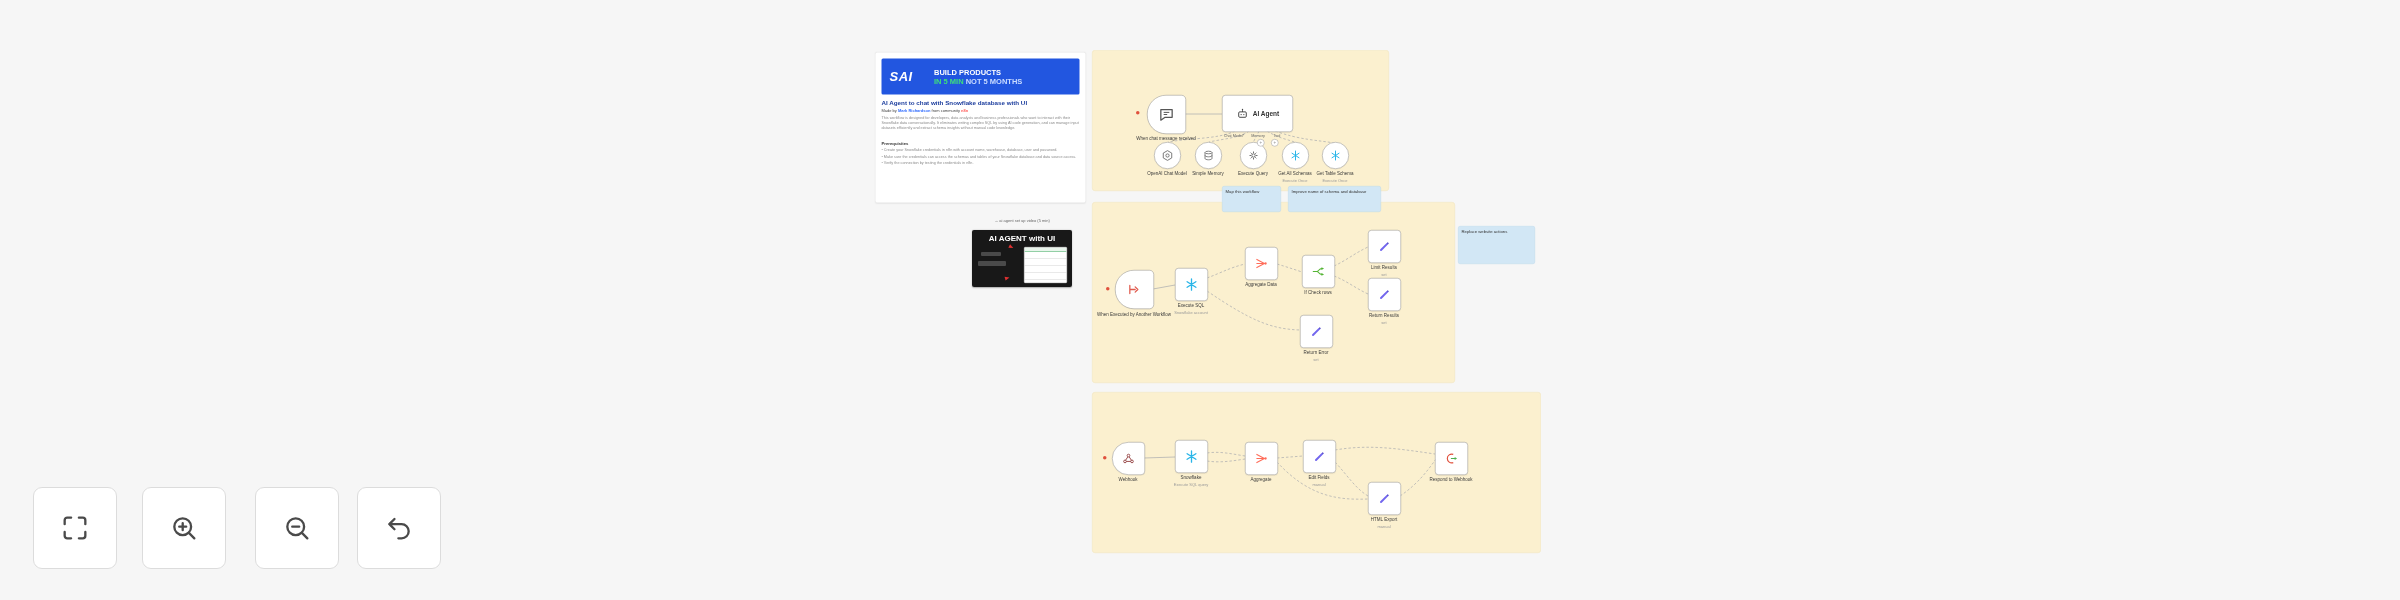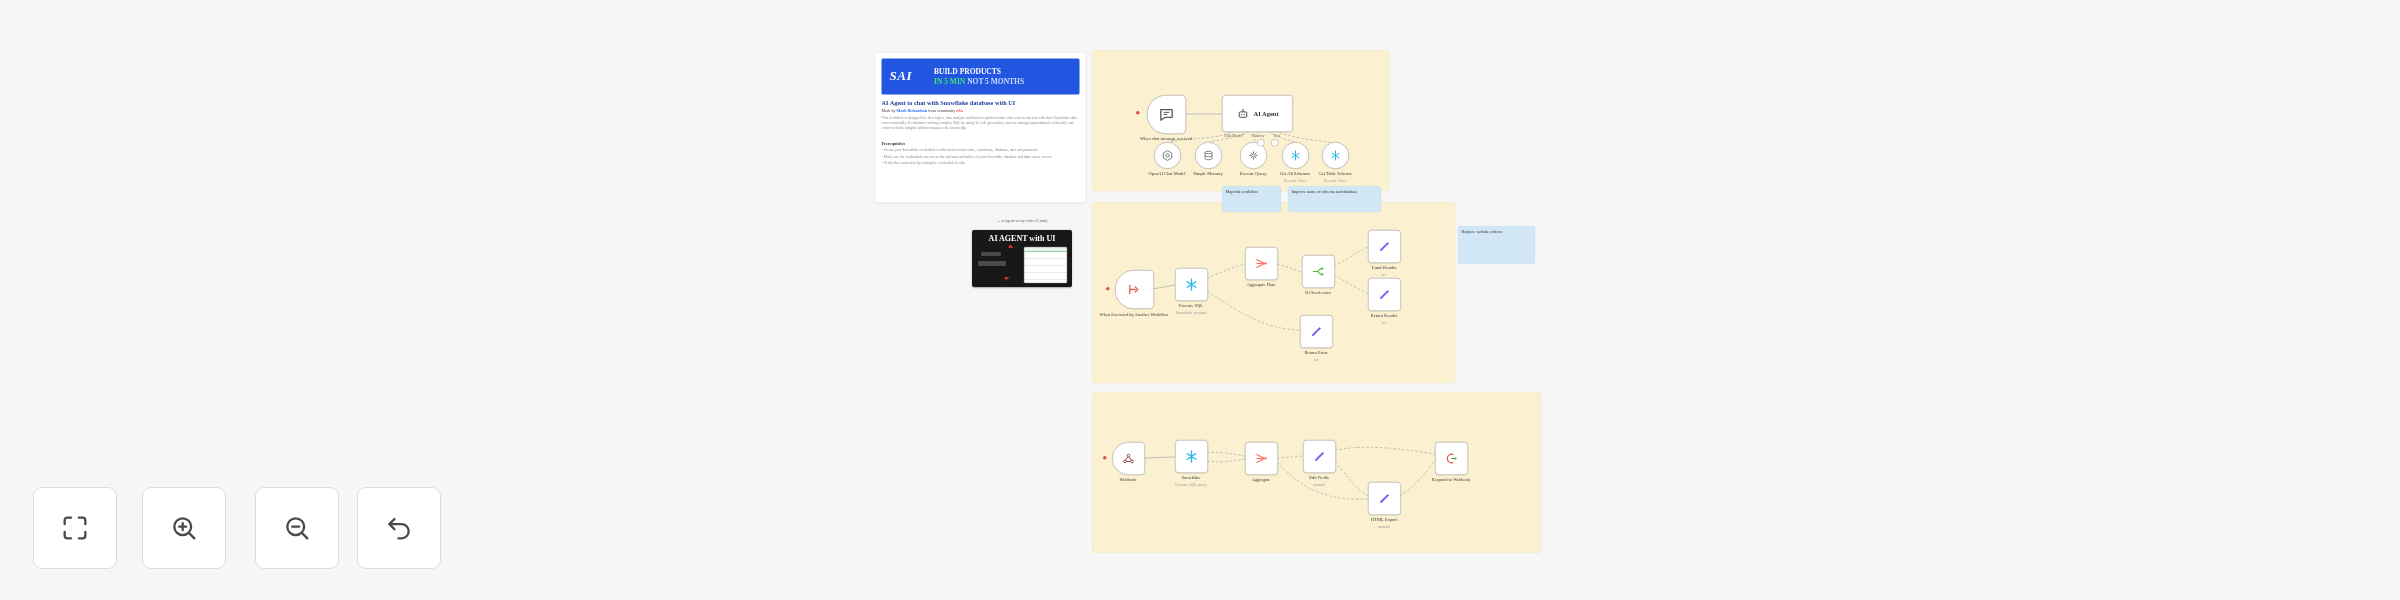--- a/index.html
+++ b/index.html
@@ -1,17 +1,17 @@
 <!DOCTYPE html>
 <html><head>
 <meta charset="utf-8">
 <style>
   html,body{margin:0;padding:0;background:#f6f6f6;}
   #screen{position:relative;width:2400px;height:600px;overflow:hidden;background:#f6f6f6;
-    font-family:Liberation Serif, serif;}
+    font-family:Liberation Sans, sans-serif;}
   #world{position:absolute;left:0;top:0;width:4800px;height:1200px;
     transform:scale(0.5);transform-origin:0 0;}
 
   
   .note-yellow{position:absolute;background:#fbf0cf;border:1px solid #efe2ba;border-radius:6px;z-index:1;}
   .note-title{position:absolute;font-size:11px;font-weight:700;color:#555;}
   .note-blue{position:absolute;background:#d2e7f5;border:1px solid #bdd8ea;border-radius:4px;z-index:4;
     font-size:8.5px;color:#333;padding:5px 6px;line-height:10px;}
 
   

